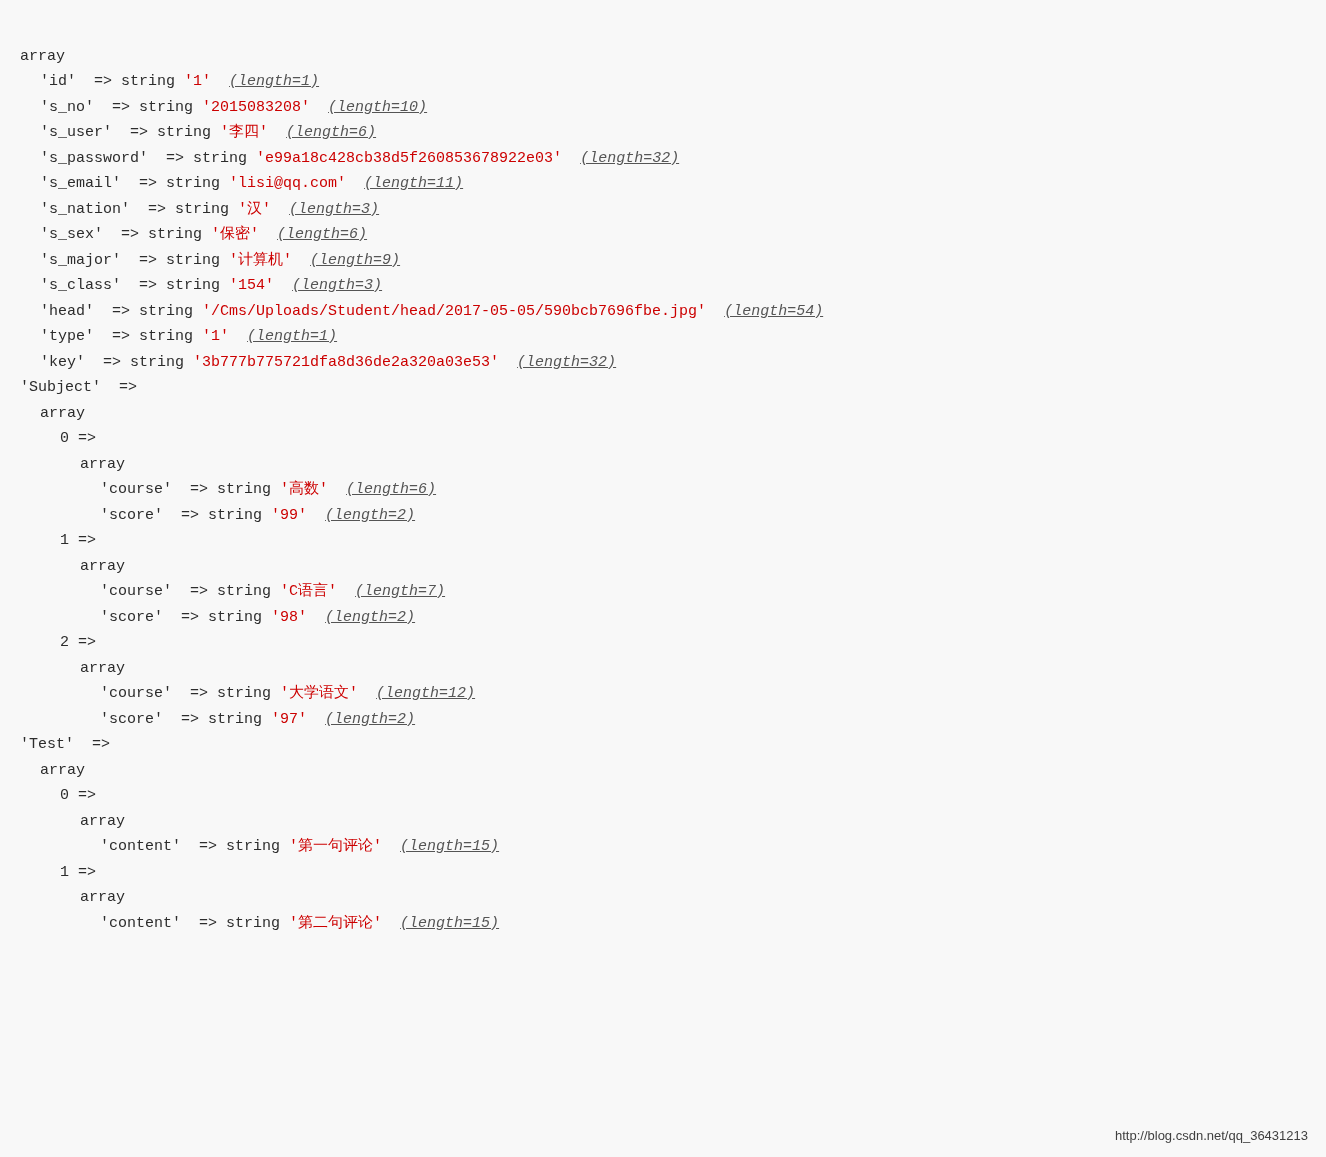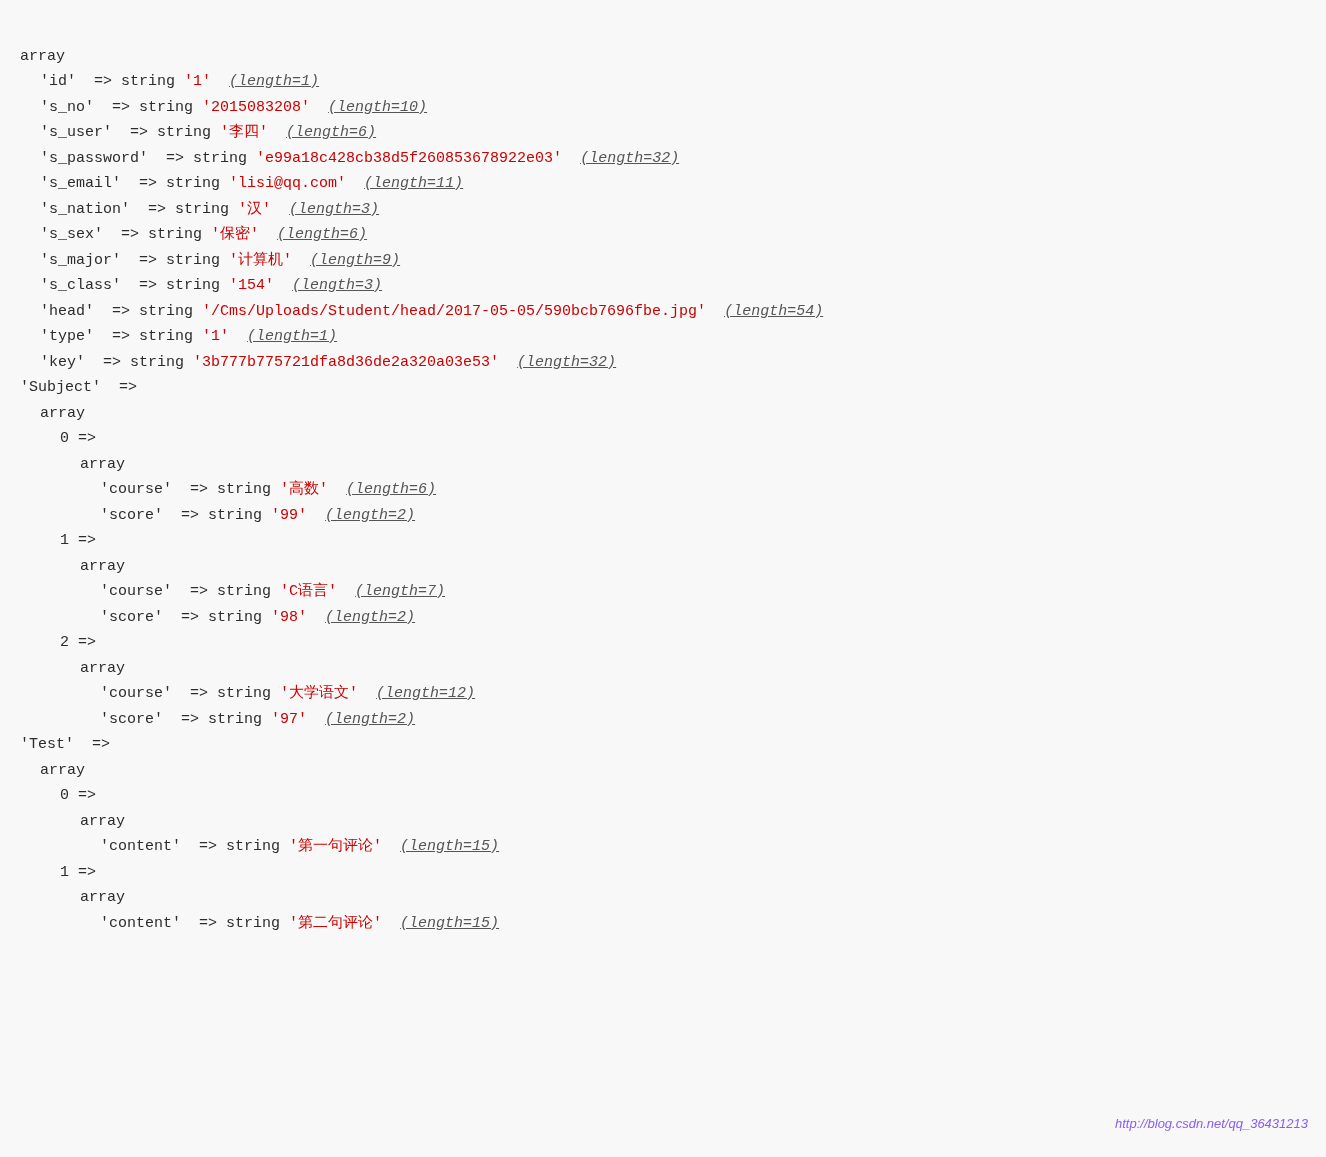--- a/index.html
+++ b/index.html
@@ -33,26 +33,25 @@
     }
 
     .meta-italic {
       color: #555555;
       font-style: italic;
       text-decoration: underline;
     }
 
     .watermark {
       position: fixed;
-      bottom: 26px;
+      bottom: 14px;
       right: 18px;
-      color: #8b5cf6;
+      color: #404040;
       font-size: 13px;
       font-family: Arial, sans-serif;
-      font-style: italic;
     }
   </style>
 </head>
 <body>
 
 <div class="code-block">
 <div><span style="display: inline-block; width: 0px;"></span><span class="key-black">array</span></div><div><span style="display: inline-block; width: 20px;"></span><span class="key-black">'id'  =&gt; string </span><span class="val-red">'1'</span><span class="key-black">  </span><span class="meta-italic">(length=1)</span></div><div><span style="display: inline-block; width: 20px;"></span><span class="key-black">'s_no'  =&gt; string </span><span class="val-red">'2015083208'</span><span class="key-black">  </span><span class="meta-italic">(length=10)</span></div><div><span style="display: inline-block; width: 20px;"></span><span class="key-black">'s_user'  =&gt; string </span><span class="val-red">'李四'</span><span class="key-black">  </span><span class="meta-italic">(length=6)</span></div><div><span style="display: inline-block; width: 20px;"></span><span class="key-black">'s_password'  =&gt; string </span><span class="val-red">'e99a18c428cb38d5f260853678922e03'</span><span class="key-black">  </span><span class="meta-italic">(length=32)</span></div><div><span style="display: inline-block; width: 20px;"></span><span class="key-black">'s_email'  =&gt; string </span><span class="val-red">'lisi@qq.com'</span><span class="key-black">  </span><span class="meta-italic">(length=11)</span></div><div><span style="display: inline-block; width: 20px;"></span><span class="key-black">'s_nation'  =&gt; string </span><span class="val-red">'汉'</span><span class="key-black">  </span><span class="meta-italic">(length=3)</span></div><div><span style="display: inline-block; width: 20px;"></span><span class="key-black">'s_sex'  =&gt; string </span><span class="val-red">'保密'</span><span class="key-black">  </span><span class="meta-italic">(length=6)</span></div><div><span style="display: inline-block; width: 20px;"></span><span class="key-black">'s_major'  =&gt; string </span><span class="val-red">'计算机'</span><span class="key-black">  </span><span class="meta-italic">(length=9)</span></div><div><span style="display: inline-block; width: 20px;"></span><span class="key-black">'s_class'  =&gt; string </span><span class="val-red">'154'</span><span class="key-black">  </span><span class="meta-italic">(length=3)</span></div><div><span style="display: inline-block; width: 20px;"></span><span class="key-black">'head'  =&gt; string </span><span class="val-red">'/Cms/Uploads/Student/head/2017-05-05/590bcb7696fbe.jpg'</span><span class="key-black">  </span><span class="meta-italic">(length=54)</span></div><div><span style="display: inline-block; width: 20px;"></span><span class="key-black">'type'  =&gt; string </span><span class="val-red">'1'</span><span class="key-black">  </span><span class="meta-italic">(length=1)</span></div><div><span style="display: inline-block; width: 20px;"></span><span class="key-black">'key'  =&gt; string </span><span class="val-red">'3b777b775721dfa8d36de2a320a03e53'</span><span class="key-black">  </span><span class="meta-italic">(length=32)</span></div><div><span style="display: inline-block; width: 0px;"></span><span class="key-black">'Subject'  =&gt;</span></div><div><span style="display: inline-block; width: 20px;"></span><span class="key-black">array</span></div><div><span style="display: inline-block; width: 40px;"></span><span class="key-black">0 =&gt;</span></div><div><span style="display: inline-block; width: 60px;"></span><span class="key-black">array</span></div><div><span style="display: inline-block; width: 80px;"></span><span class="key-black">'course'  =&gt; string </span><span class="val-red">'高数'</span><span class="key-black">  </span><span class="meta-italic">(length=6)</span></div><div><span style="display: inline-block; width: 80px;"></span><span class="key-black">'score'  =&gt; string </span><span class="val-red">'99'</span><span class="key-black">  </span><span class="meta-italic">(length=2)</span></div><div><span style="display: inline-block; width: 40px;"></span><span class="key-black">1 =&gt;</span></div><div><span style="display: inline-block; width: 60px;"></span><span class="key-black">array</span></div><div><span style="display: inline-block; width: 80px;"></span><span class="key-black">'course'  =&gt; string </span><span class="val-red">'C语言'</span><span class="key-black">  </span><span class="meta-italic">(length=7)</span></div><div><span style="display: inline-block; width: 80px;"></span><span class="key-black">'score'  =&gt; string </span><span class="val-red">'98'</span><span class="key-black">  </span><span class="meta-italic">(length=2)</span></div><div><span style="display: inline-block; width: 40px;"></span><span class="key-black">2 =&gt;</span></div><div><span style="display: inline-block; width: 60px;"></span><span class="key-black">array</span></div><div><span style="display: inline-block; width: 80px;"></span><span class="key-black">'course'  =&gt; string </span><span class="val-red">'大学语文'</span><span class="key-black">  </span><span class="meta-italic">(length=12)</span></div><div><span style="display: inline-block; width: 80px;"></span><span class="key-black">'score'  =&gt; string </span><span class="val-red">'97'</span><span class="key-black">  </span><span class="meta-italic">(length=2)</span></div><div><span style="display: inline-block; width: 0px;"></span><span class="key-black">'Test'  =&gt;</span></div><div><span style="display: inline-block; width: 20px;"></span><span class="key-black">array</span></div><div><span style="display: inline-block; width: 40px;"></span><span class="key-black">0 =&gt;</span></div><div><span style="display: inline-block; width: 60px;"></span><span class="key-black">array</span></div><div><span style="display: inline-block; width: 80px;"></span><span class="key-black">'content'  =&gt; string </span><span class="val-red">'第一句评论'</span><span class="key-black">  </span><span class="meta-italic">(length=15)</span></div><div><span style="display: inline-block; width: 40px;"></span><span class="key-black">1 =&gt;</span></div><div><span style="display: inline-block; width: 60px;"></span><span class="key-black">array</span></div><div><span style="display: inline-block; width: 80px;"></span><span class="key-black">'content'  =&gt; string </span><span class="val-red">'第二句评论'</span><span class="key-black">  </span><span class="meta-italic">(length=15)</span></div></div>
 
 <div class="watermark">http://blog.csdn.net/qq_36431213</div>
 

